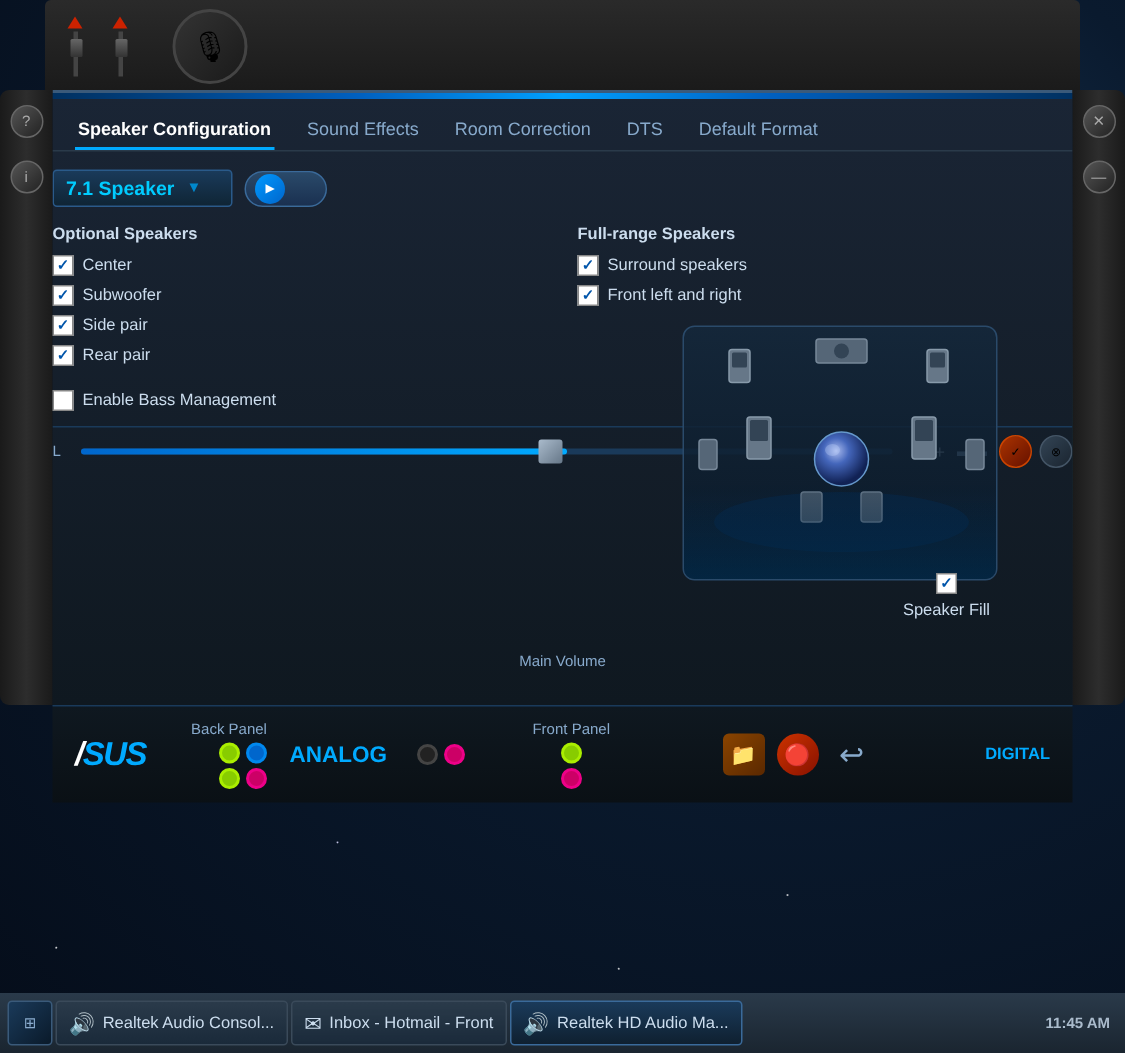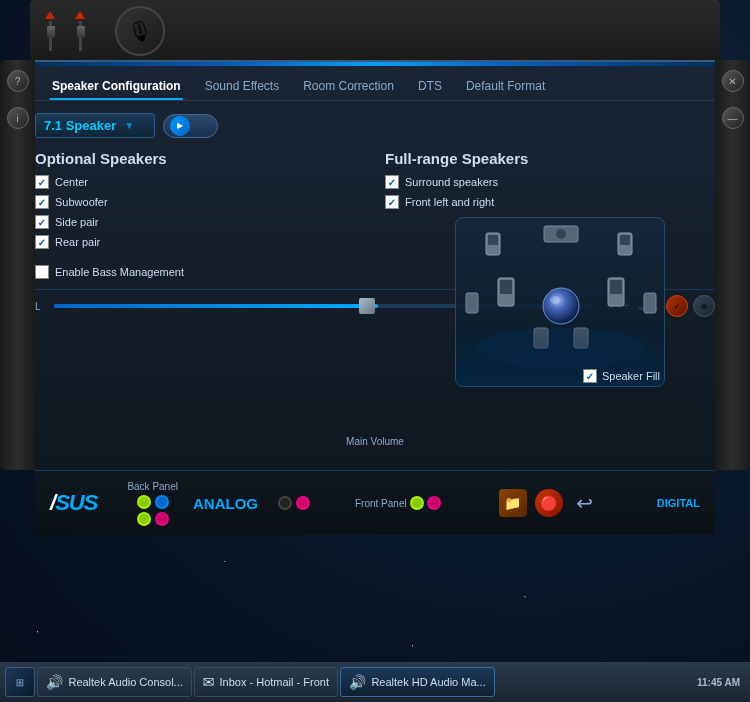--- a/index.html
+++ b/index.html
@@ -281,21 +281,21 @@
       display: flex;
       gap: 20px;
       margin-bottom: 10px;
     }
 
     .optional-speakers, .fullrange-speakers {
       flex: 1;
     }
 
     .section-title {
-      font-size: 15px;
+      font-size: 11px;
       color: #ccddee;
       margin-bottom: 8px;
       font-weight: bold;
     }
 
     .checkbox-item {
       display: flex;
       align-items: center;
       gap: 6px;
       margin-bottom: 6px;
@@ -612,24 +612,25 @@
       padding: 0 5px;
       font-size: 10px;
       color: #aabbcc;
       font-weight: bold;
     }
 
     
     .speaker-fill-area {
       position: absolute;
       right: 55px;
-      top: 307px;
+      top: 320px;
       display: flex;
       align-items: center;
       gap: 5px;
+      flex-direction: column;
     }
 
     .main-volume-label {
       position: absolute;
       left: 50%;
       transform: translateX(-50%);
       font-size: 10px;
       color: #88aacc;
       top: 374px;
       white-space: nowrap;
@@ -798,42 +799,42 @@
 
   <div class="main-volume-label">Main Volume</div>
 </div>
 
 <div class="bottom-panel">
 
   <div class="asus-logo">
     <span>/</span>SUS
   </div>
 
-  <div style="display:flex; flex-direction:column; align-items:center; margin-left:15px; gap:3px;">
+  <div style="display:flex; flex-direction:column; align-items:flex-end; margin-left:15px; gap:3px;">
     <span class="panel-label">Back Panel</span>
     <div class="jack-row">
       <div class="jack lime"></div>
       <div class="jack blue"></div>
     </div>
     <div class="jack-row">
       <div class="jack lime"></div>
       <div class="jack pink"></div>
     </div>
   </div>
 
   <span class="analog-label">ANALOG</span>
 
   <div style="display:flex; flex-direction:column; align-items:center; gap:3px; margin-left:5px;">
     <div class="jack-row">
       <div class="jack black"></div>
       <div class="jack pink"></div>
     </div>
   </div>
 
-  <div style="display:flex; flex-direction:row; align-items:center; margin-left:30px; gap:3px;">
+  <div style="display:flex; flex-direction:column; align-items:center; margin-left:30px; gap:3px;">
     <span class="panel-label">Front Panel</span>
     <div class="jack-row">
       <div class="jack lime"></div>
     </div>
     <div class="jack-row">
       <div class="jack pink"></div>
     </div>
   </div>
 
   <div class="bottom-icons">

